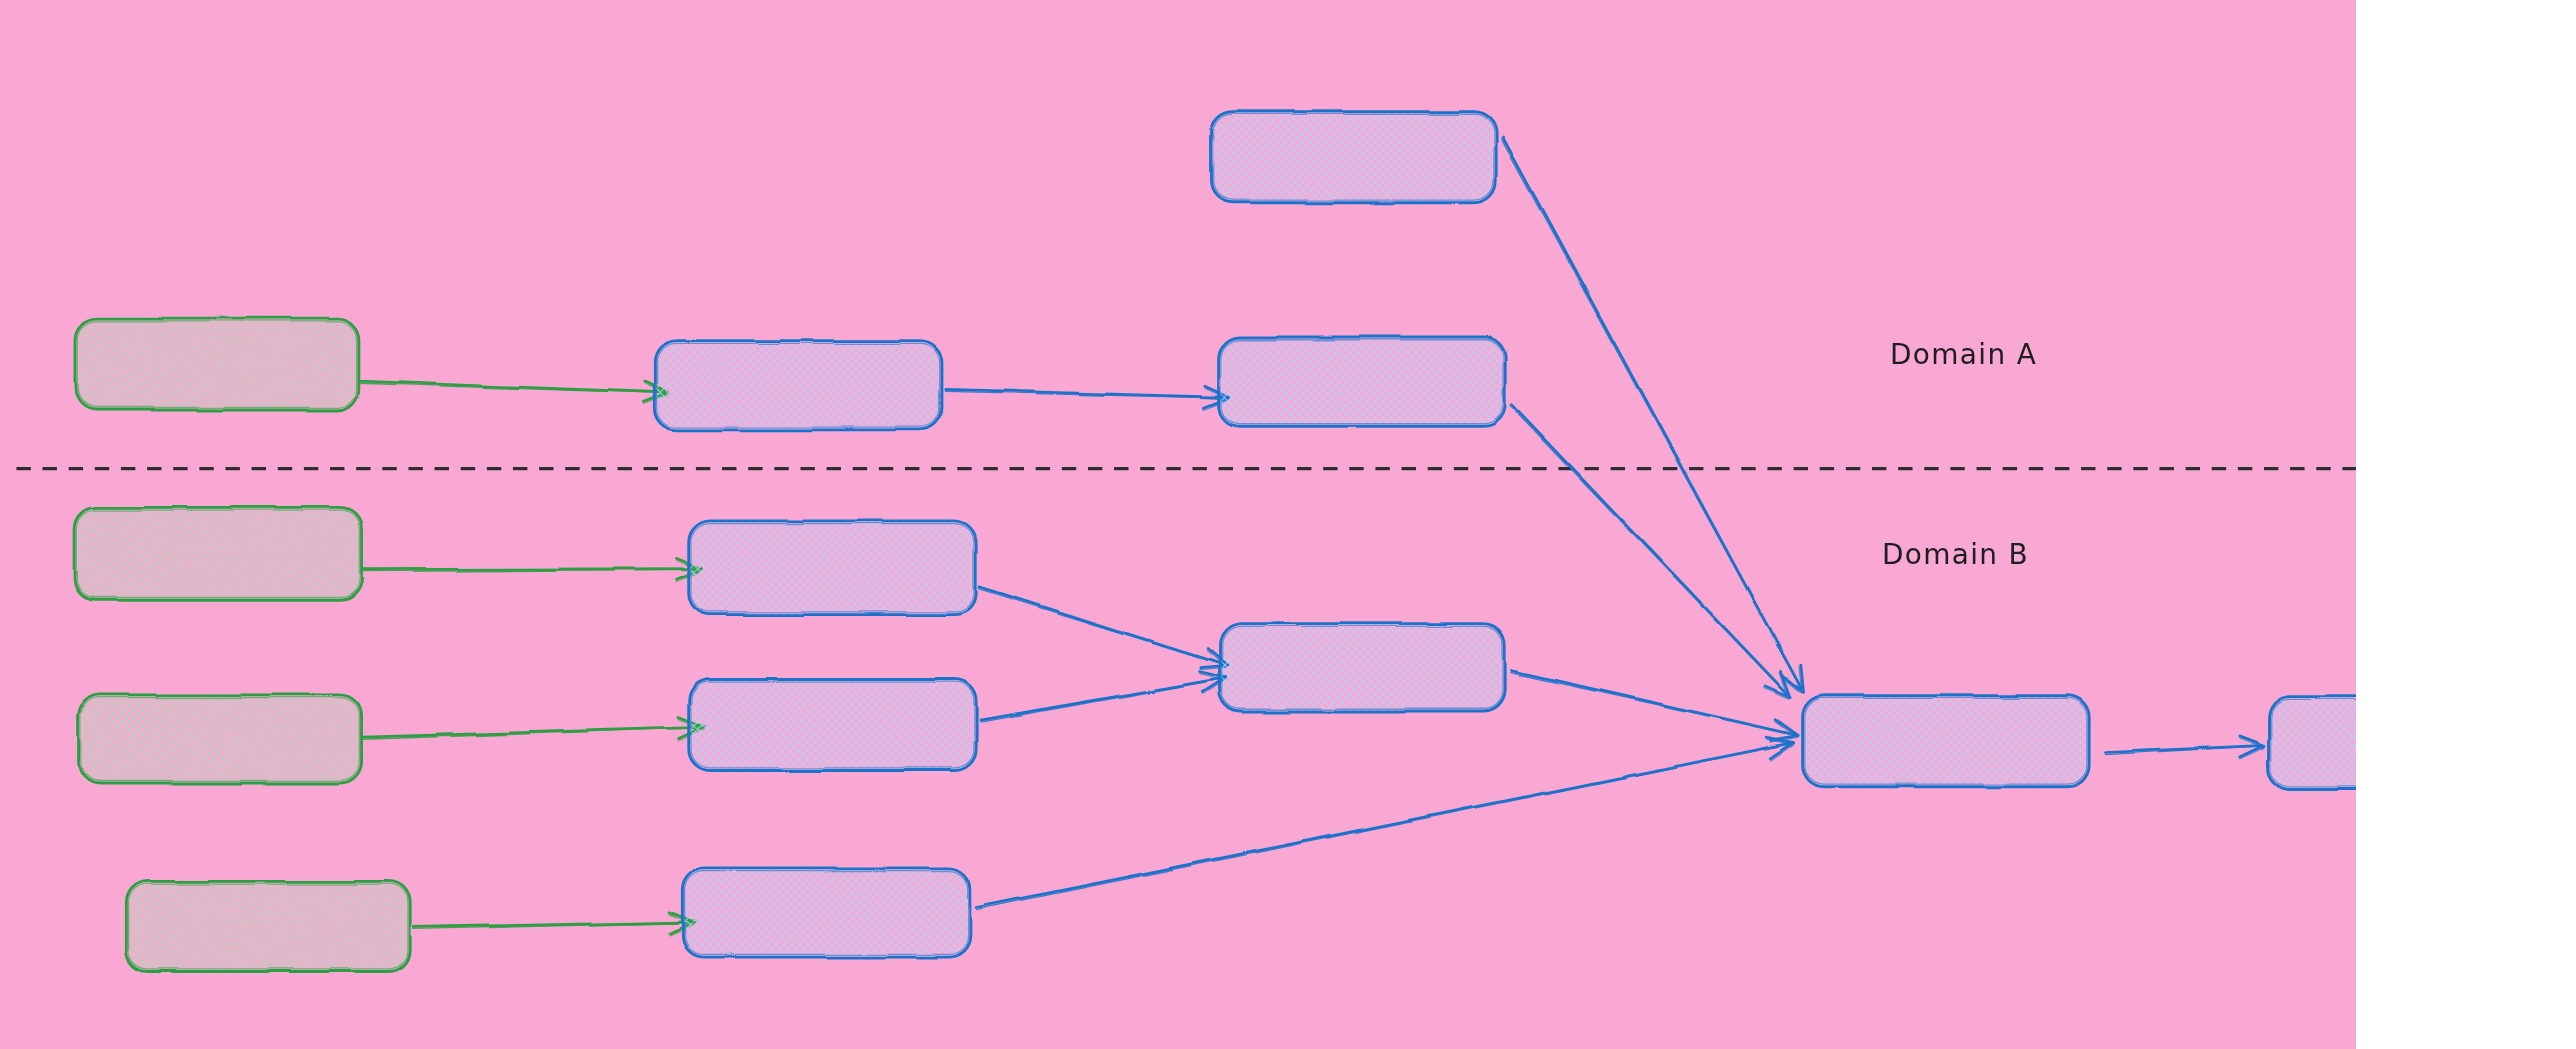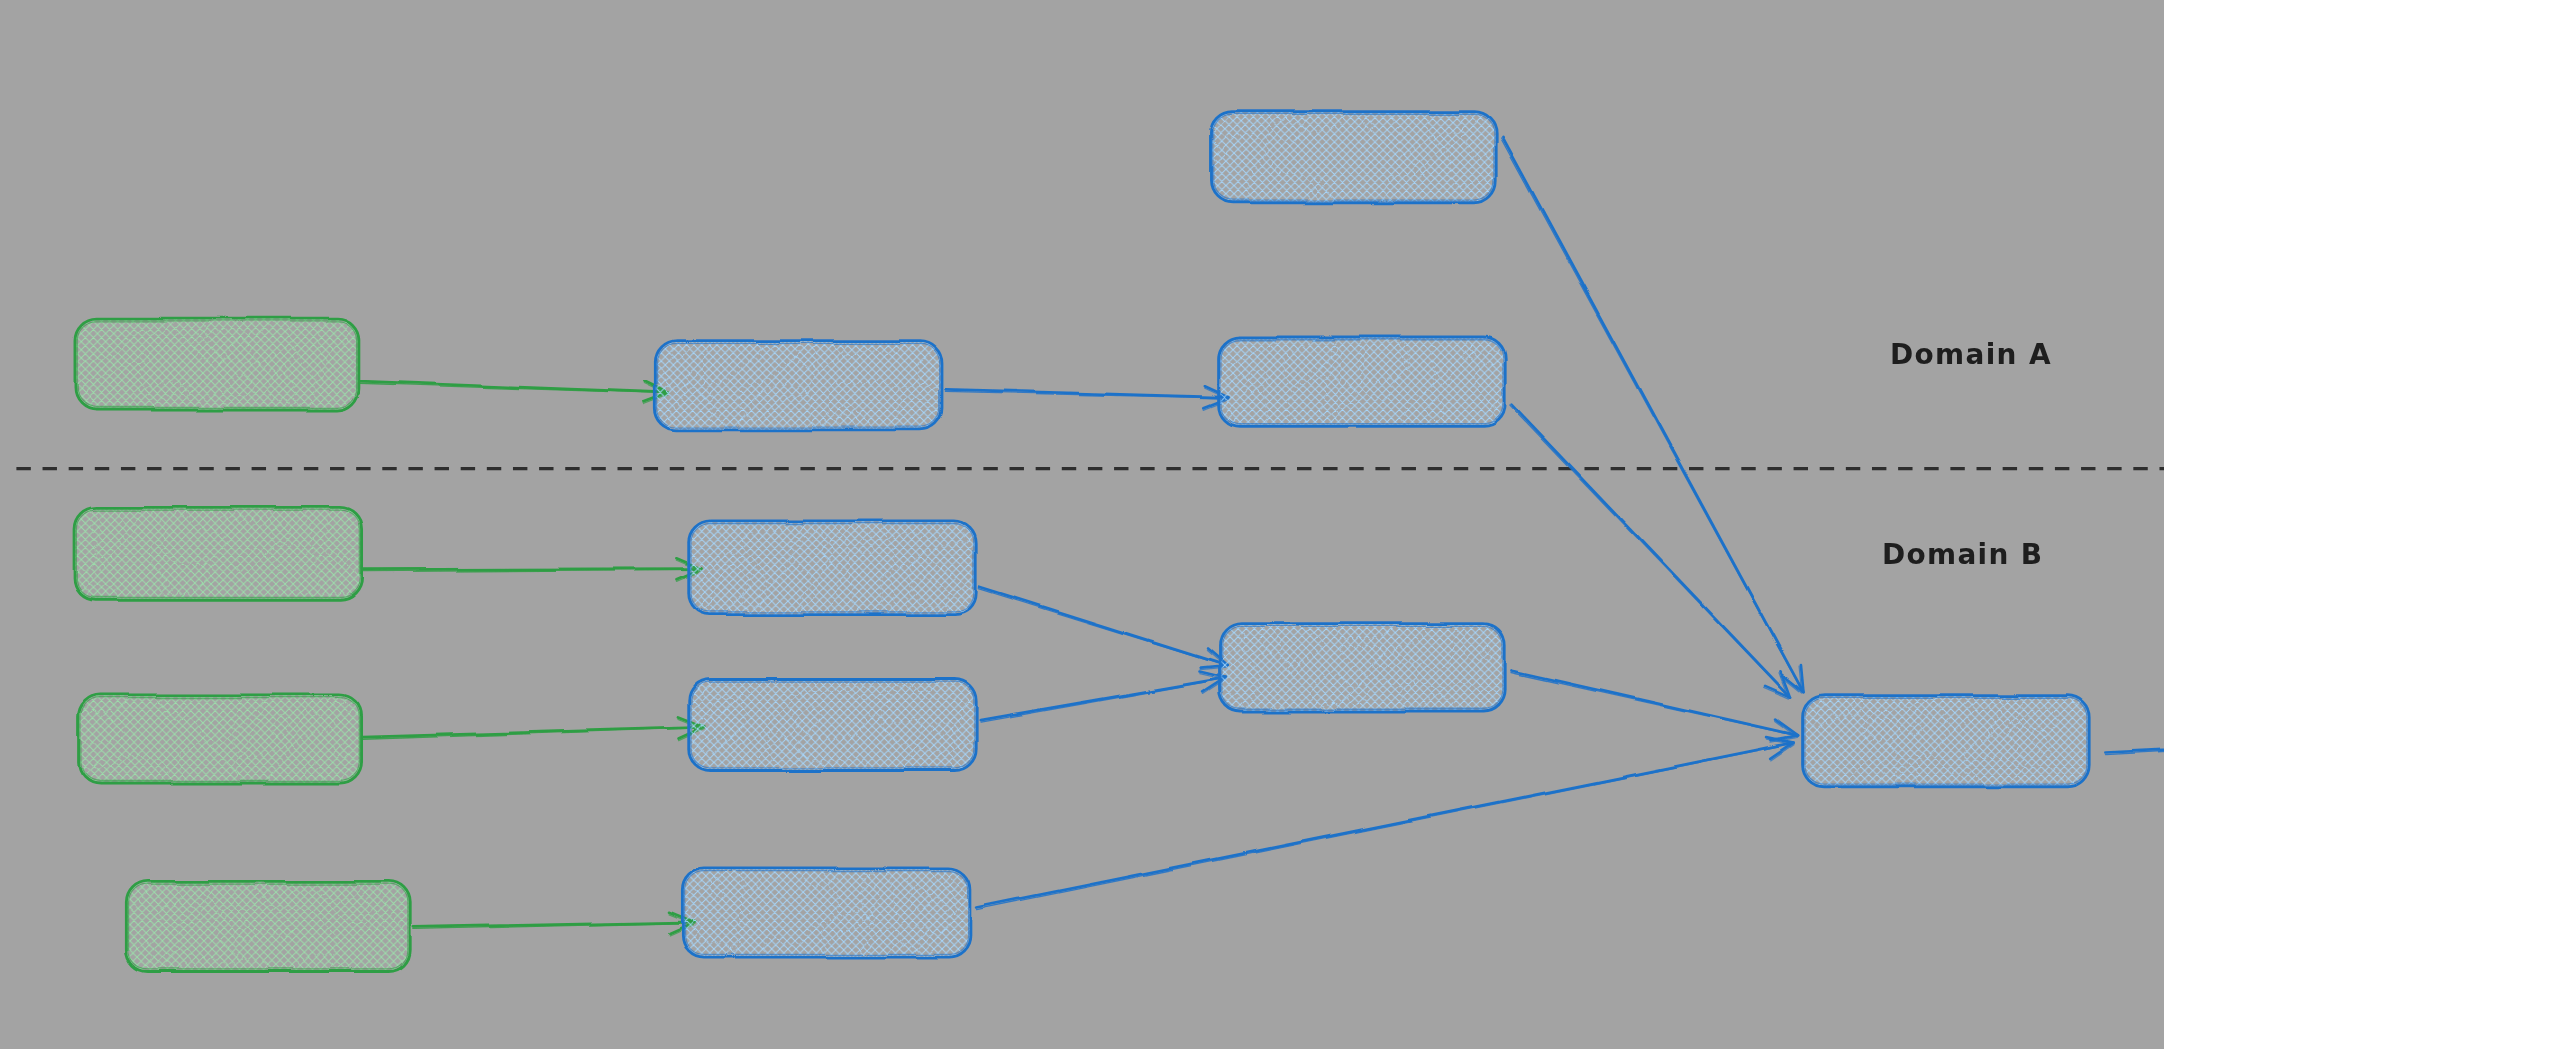--- a/index.html
+++ b/index.html
@@ -3,25 +3,24 @@
 <meta charset="utf-8">
 <style>
   html, body {
     margin: 0;
     padding: 0;
     background: #ffffff;
     font-family: "DejaVu Sans", "Liberation Sans", sans-serif;
   }
   .canvas-wrap {
     position: relative;
-    width: 2164px;
+    width: 2356px;
     height: 1049px;
-    background: #a3a3a3;
+    background: #f9a8d4;
     overflow: hidden;
-    font-weight: bold;
   }
   svg { display: block; }
   .domain-label {
     font-family: "DejaVu Sans", "Liberation Sans", sans-serif;
     font-size: 31px;
     letter-spacing: 1.5px;
     fill: #1e1e1e;
   }
 </style>
 </head>

